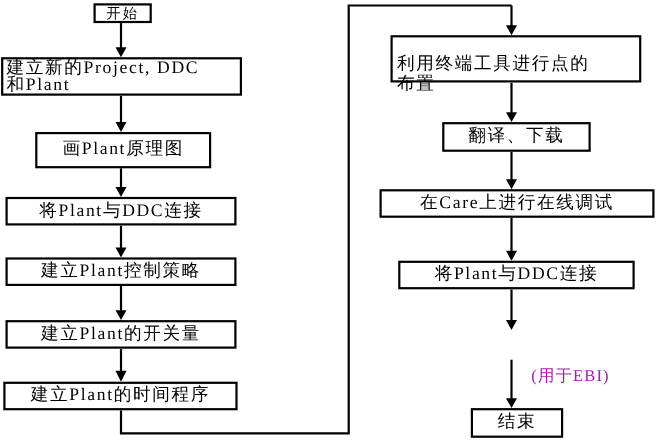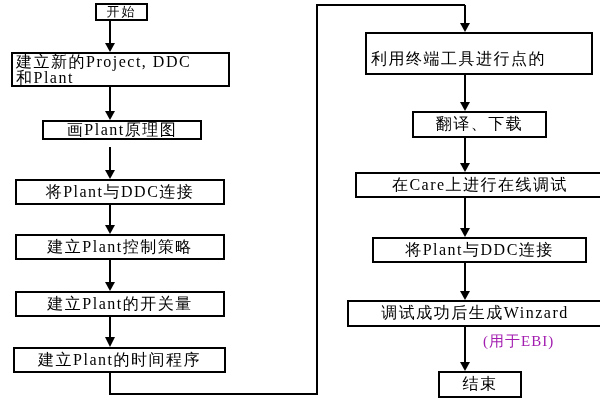--- a/index.html
+++ b/index.html
@@ -29,32 +29,31 @@
     border: 2px solid #000000;
     background: #ffffff;
     display: flex;
     align-items: center;
     justify-content: center;
     text-align: center;
     font-size: 16px;
     letter-spacing: 1.5px;
     line-height: 1.05;
     white-space: nowrap;
-    margin-left: 10px;
   }
   .box.multiline {
     display: block;
     text-align: left;
     white-space: normal;
   }
   .box .ln { display: block; }
 
   .b-start { left: 85px;  top: 3px;   width: 53px;  height: 18px; font-size: 13px; letter-spacing: 2px; }
   .b-l2    { left: 1px;   top: 52px;  width: 219px; height: 35px; padding: 0 3px; line-height: 16px; }
-  .b-l3    { left: 32px;  top: 120px; width: 160px; height: 20px; }
+  .b-l3    { left: 32px;  top: 120px; width: 160px; height: 33px; }
   .b-l4    { left: 5px;   top: 179px; width: 210px; height: 26px; }
   .b-l5    { left: 5px;   top: 234px; width: 210px; height: 26px; }
   .b-l6    { left: 5px;   top: 291px; width: 210px; height: 26px; }
   .b-l7    { left: 3px;   top: 347px; width: 213px; height: 26px; }
 
   .b-r1    { left: 355px; top: 32px;  width: 228px; height: 43px; padding: 16px 4px; line-height: 18px; }
   .b-r2    { left: 402px; top: 111px; width: 135px; height: 27px; }
   .b-r3    { left: 345px; top: 172px; width: 250px; height: 26px; }
   .b-r4    { left: 362px; top: 237px; width: 215px; height: 26px; }
   .b-r5    { left: 337px; top: 300px; width: 256px; height: 27px; }
@@ -154,37 +153,35 @@
   <div class="box b-l6">
     <span>建立Plant的开关量</span>
   </div>
 
   <div class="box b-l7">
     <span>建立Plant的时间程序</span>
   </div>
 
   <div class="box multiline b-r1">
     <span class="ln">利用终端工具进行点的</span>
+    <span class="ln">布置</span>
   </div>
 
   <div class="box b-r2">
     <span>翻译、下载</span>
   </div>
 
   <div class="box b-r3">
     <span>在Care上进行在线调试</span>
   </div>
 
   <div class="box b-r4">
     <span>将Plant与DDC连接</span>
   </div>
 
-  <div class="box b-r5">
-    <span>调试成功后生成Winzard</span>
-  </div>
 
   <div class="annotation">(用于EBI)</div>
 
   <div class="box b-r6">
     <span>结束</span>
   </div>
 
 </div>
 
 </body></html>

